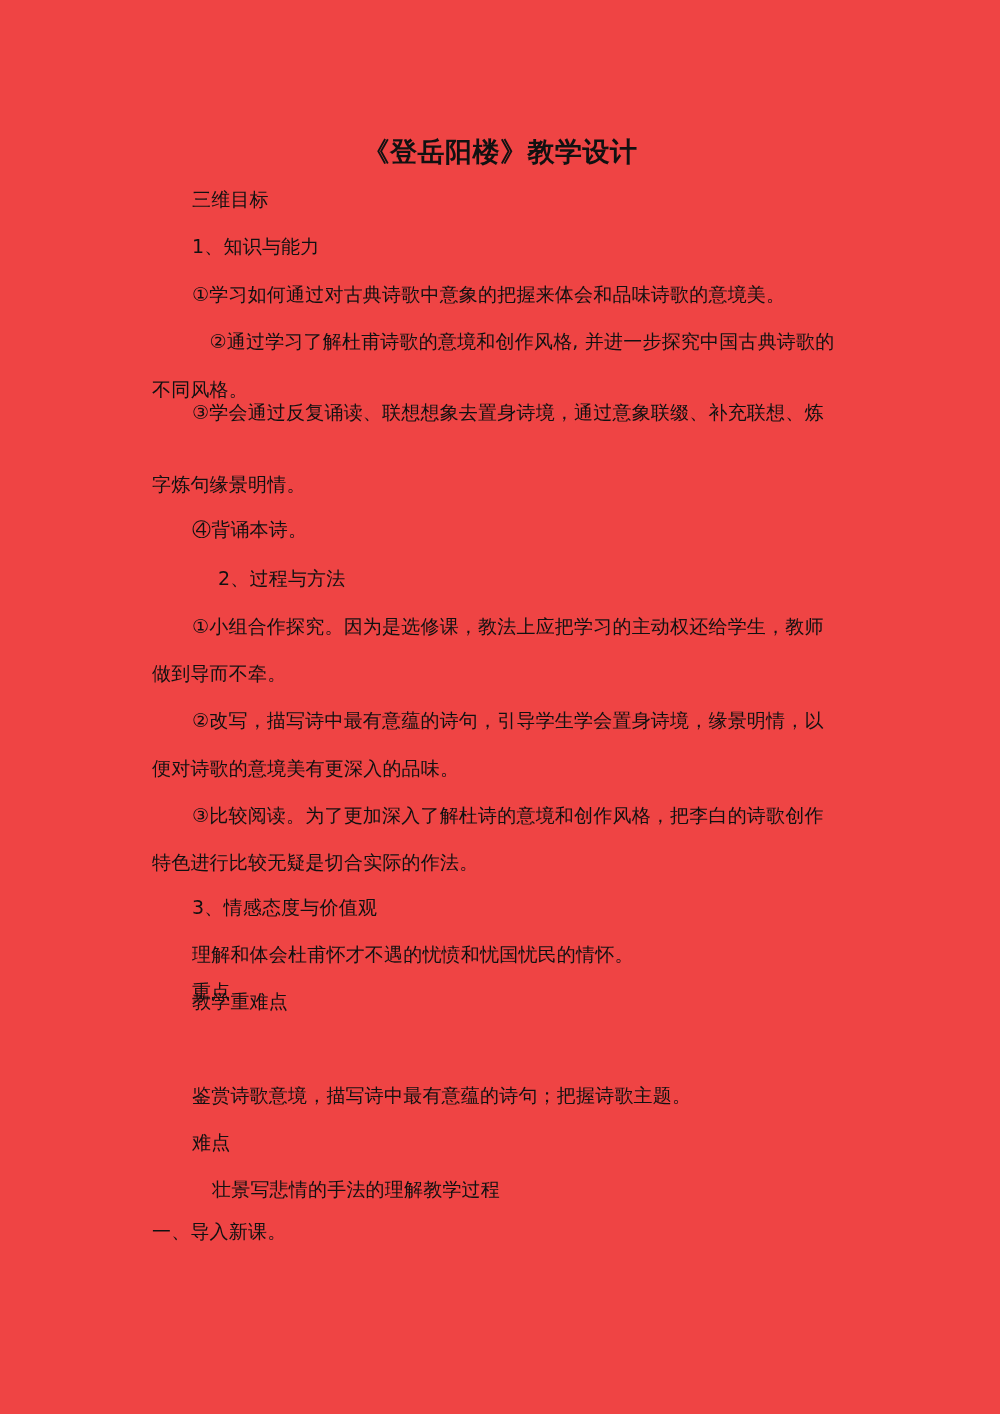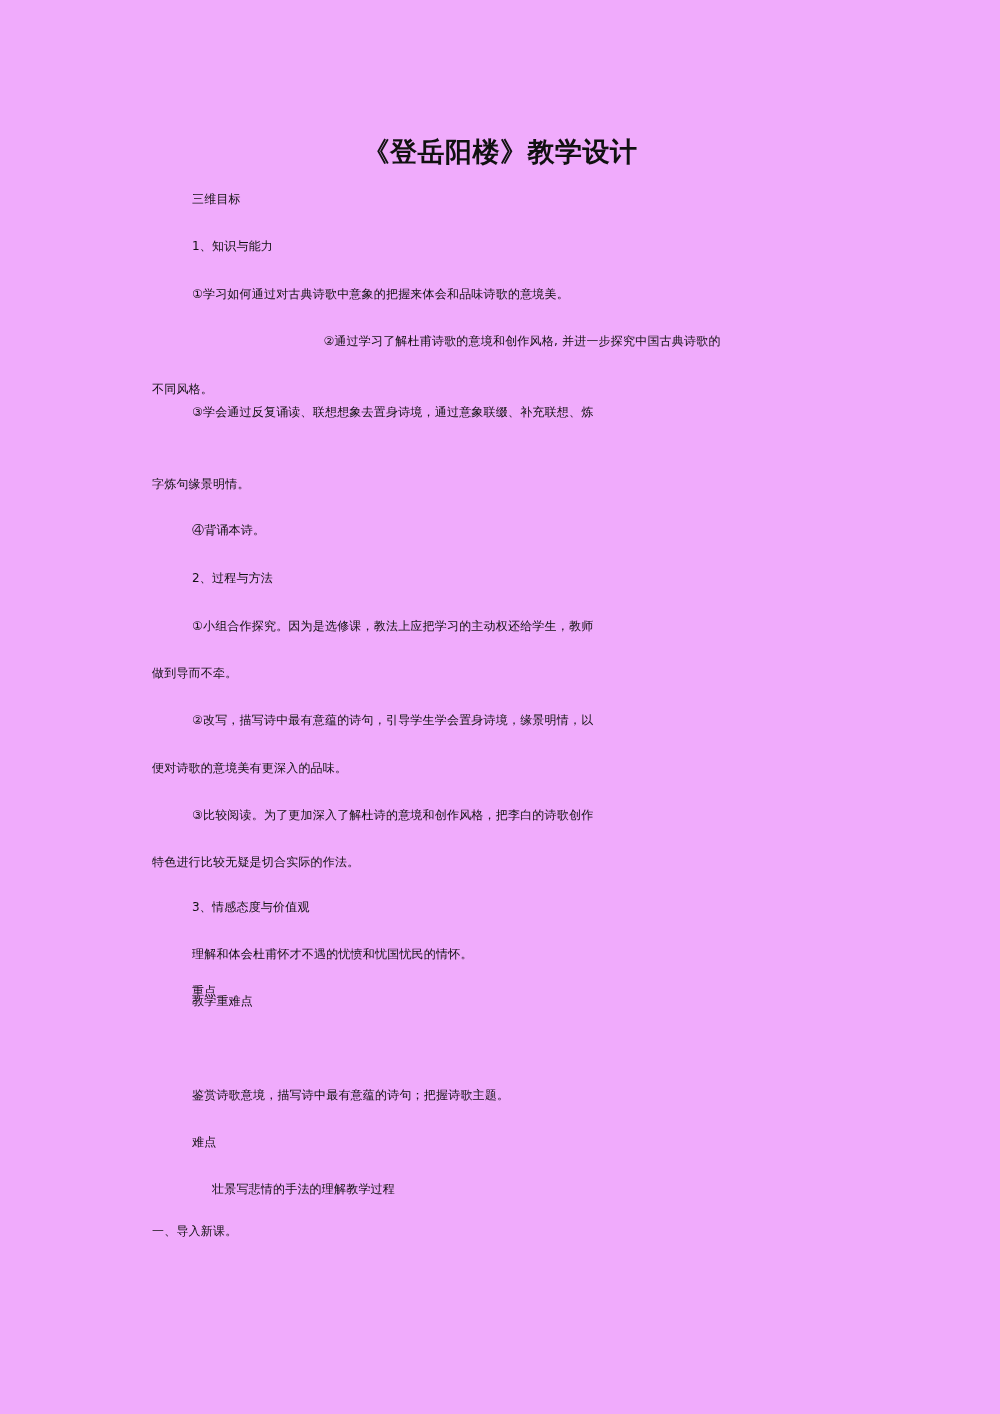--- a/index.html
+++ b/index.html
@@ -1,39 +1,39 @@
 <!DOCTYPE html>
 <html><head>
   <meta charset="utf-8">
   <style>
     html, body { margin: 0; padding: 0; background: #ffffff; }
     body { width: 1000px; height: 1414px; position: relative; overflow: hidden;
            font-family: "DejaVu Sans", "Liberation Sans", sans-serif; color: #111111; }
-    .page { position: absolute; left: 0; top: 0; width: 1000px; height: 1414px; background: #f0abfc; }
+    .page { position: absolute; left: 0; top: 0; width: 1000px; height: 1414px; background: #ef4444; }
     .title { position: absolute; left: 0; width: 1000px; top: 132px; text-align: center;
              font-size: 27px; font-weight: bold; line-height: 40px; letter-spacing: 0.5px; }
-    .line { position: absolute; left: 152px; width: 700px; font-size: 12px; line-height: 30px;
+    .line { position: absolute; left: 152px; width: 700px; font-size: 19px; line-height: 30px;
             white-space: nowrap; letter-spacing: 0.2px; }
     .indent { left: 192px; width: 660px; }
   </style>
 </head>
 <body>
 
 <div class="page">
   <div class="title">《登岳阳楼》教学设计</div>
   <div id="lines">
       <div class="line indent" style="top: 184px;">三维目标</div>
       <div class="line indent" style="top: 231px;">1、知识与能力</div>
       <div class="line indent" style="top: 279px;">①学习如何通过对古典诗歌中意象的把握来体会和品味诗歌的意境美。</div>
       <div class="line indent" style="top: 326px; text-align: center;">②通过学习了解杜甫诗歌的意境和创作风格, 并进一步探究中国古典诗歌的</div>
       <div class="line" style="top: 374px;">不同风格。</div>
       <div class="line indent" style="top: 397px;">③学会通过反复诵读、联想想象去置身诗境，通过意象联缀、补充联想、炼</div>
       <div class="line" style="top: 469px;">字炼句缘景明情。</div>
       <div class="line indent" style="top: 516px; font-family: Liberation Mono, monospace;">④背诵本诗。</div>
-      <div class="line indent" style="top: 563px;">2、过程与方法</div>
+      <div class="line indent" style="top: 563px; margin-left: 26px;">2、过程与方法</div>
       <div class="line indent" style="top: 611px;">①小组合作探究。因为是选修课，教法上应把学习的主动权还给学生，教师</div>
       <div class="line" style="top: 658px;">做到导而不牵。</div>
       <div class="line indent" style="top: 705px;">②改写，描写诗中最有意蕴的诗句，引导学生学会置身诗境，缘景明情，以</div>
       <div class="line" style="top: 753px;">便对诗歌的意境美有更深入的品味。</div>
       <div class="line indent" style="top: 800px;">③比较阅读。为了更加深入了解杜诗的意境和创作风格，把李白的诗歌创作</div>
       <div class="line" style="top: 847px;">特色进行比较无疑是切合实际的作法。</div>
       <div class="line indent" style="top: 892px;">3、情感态度与价值观</div>
       <div class="line indent" style="top: 939px;">理解和体会杜甫怀才不遇的忧愤和忧国忧民的情怀。</div>
       <div class="line indent" style="top: 986px;">教学重难点</div>
       <div class="line indent" style="top: 976px;">重点</div>

